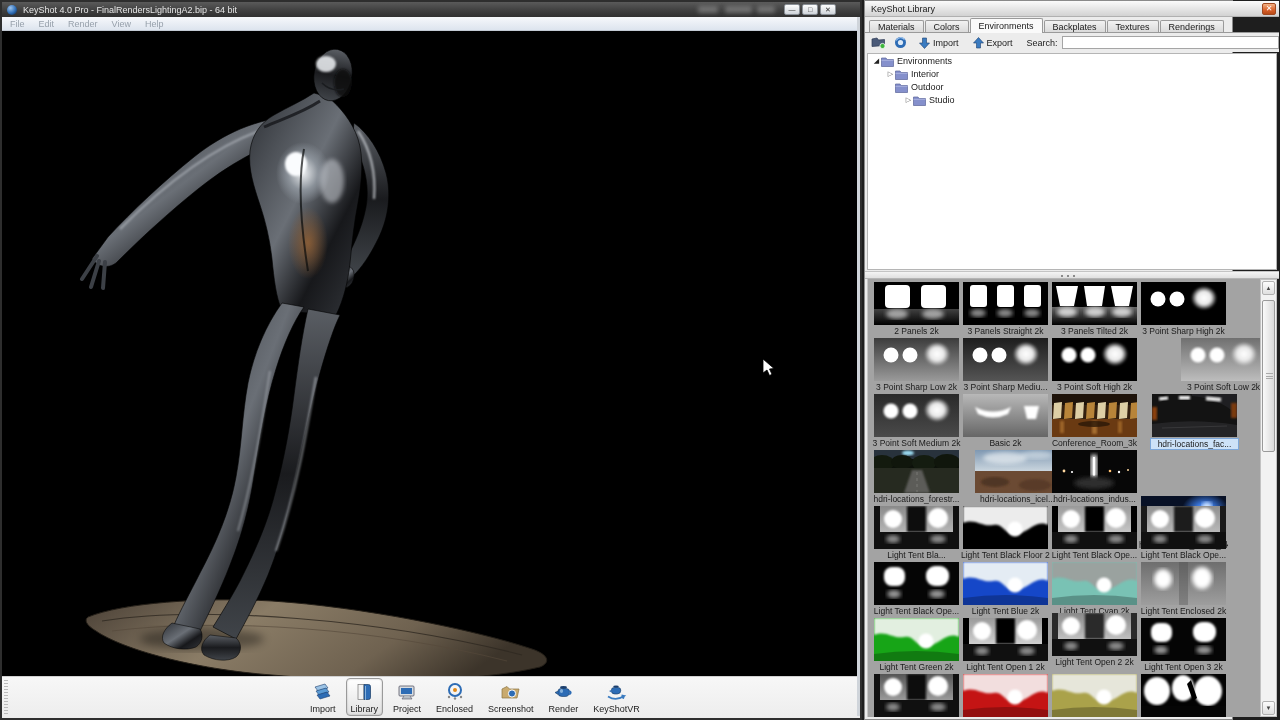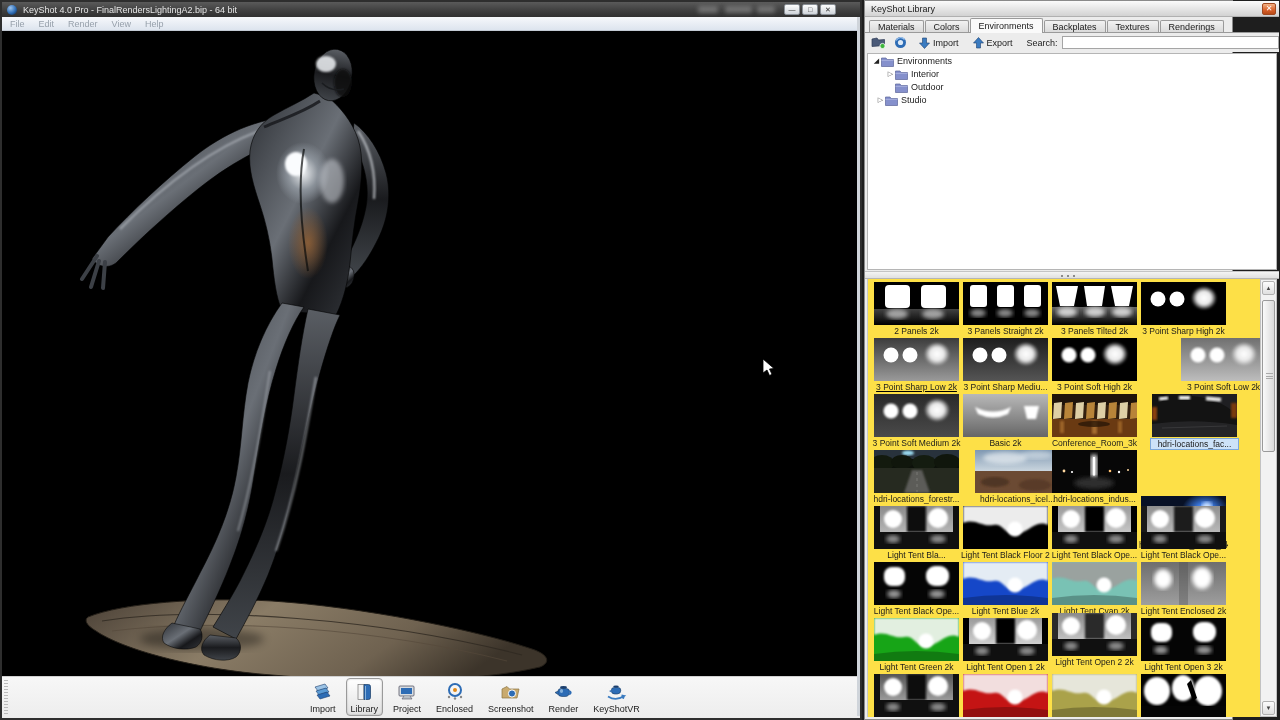--- a/index.html
+++ b/index.html
@@ -75,21 +75,21 @@
   .tree-expander { width:9px; font-size:7px; color:#555; text-align:center; }
   .tree-expander.expanded { color:#222; }
   .tree-label { font-size:9px; color:#1a1a1a; margin-left:3px; }
 
   #lib-splitter { position:absolute; left:0; top:270px; width:414px; height:8px;
                   background:linear-gradient(#f4f4f4,#e0e0e0); border-top:1px solid #c4c4c4;
                   border-bottom:1px solid #b5b5b5; }
   #splitter-dots { position:absolute; left:196px; top:3px; display:flex; gap:4px; }
   .sdot { width:2px; height:2px; background:#8a8a8a; }
 
-  #lib-grid { position:absolute; left:2px; top:278px; width:393px; height:438px; background:#fde047;
+  #lib-grid { position:absolute; left:2px; top:278px; width:393px; height:438px; background:#a3a3a3;
               border-left:1px solid #c8c8c8; overflow:hidden; }
   .cell { position:absolute; width:89px; }
   .thumb { width:85px; height:43px; margin-left:2px; background:#000; overflow:hidden; }
   .cell-label { width:89px; text-align:center; font-size:8.5px; color:#1a1a1a; margin-top:1px;
                 white-space:nowrap; overflow:hidden; }
   .cell-label.selected { background:#cde2f8; border:1px solid #7da7d9; }
 
   #lib-scrollbar { position:absolute; left:395px; top:278px; width:17px; height:438px;
                    background:#f2f2f2; border:1px solid #c2c2c2; }
   .sb-btn { position:absolute; left:1px; width:13px; height:14px; background:linear-gradient(#fcfcfc,#dfdfdf);
@@ -379,21 +379,21 @@
         <div class="tree-row" style="padding-left: 18px;">
           <span class="tree-expander"></span>
           <span style="display: flex;">
             <svg width="13" height="11" viewBox="0 0 13 11">
               <path d="M0.5,2 h4.5 l1.2,1.6 h6.3 v6.9 h-12 Z" fill="#8590cc" stroke="#5a6499" stroke-width="0.7"></path>
               <path d="M0.5,4.4 h12" stroke="#aab2e0" stroke-width="0.9"></path>
             </svg>
           </span>
           <span class="tree-label">Outdoor</span>
         </div>
-        <div class="tree-row" style="padding-left: 8px;">
+        <div class="tree-row" style="padding-left: 36px;">
           <span class="tree-expander">▷</span>
           <span style="display: flex;">
             <svg width="13" height="11" viewBox="0 0 13 11">
               <path d="M0.5,2 h4.5 l1.2,1.6 h6.3 v6.9 h-12 Z" fill="#8590cc" stroke="#5a6499" stroke-width="0.7"></path>
               <path d="M0.5,4.4 h12" stroke="#aab2e0" stroke-width="0.9"></path>
             </svg>
           </span>
           <span class="tree-label">Studio</span>
         </div>
       </div>
@@ -451,21 +451,21 @@
                   <stop offset="100%" stop-color="#000000"></stop>
                 </linearGradient>
               </defs>
               <rect width="85" height="43" fill="url(#vg1)"></rect>
               <circle cx="17" cy="17" r="7.5" fill="#fff"></circle>
               <circle cx="36" cy="17" r="7.5" fill="#fff"></circle>
               <ellipse cx="63" cy="16" rx="13" ry="12" fill="url(#g-blob)" filter="url(#f-b1)"></ellipse>
             </svg></div>
           <div class="cell-label">3 Point Sharp High 2k</div>
         </div>
-        <div class="cell" style="left: 4px; top: 59px; text-decoration: underline;">
+        <div class="cell" style="left: 4px; top: 59px;">
           <div class="thumb"><svg width="85" height="43" viewBox="0 0 85 43">
               <defs>
                 <linearGradient id="vg2" x1="0" y1="0" x2="0" y2="1">
                   <stop offset="0%" stop-color="#3c3c3c"></stop>
                   <stop offset="100%" stop-color="#9a9a9a"></stop>
                 </linearGradient>
               </defs>
               <rect width="85" height="43" fill="url(#vg2)"></rect>
               <circle cx="17" cy="17" r="7.5" fill="#fff"></circle>
               <circle cx="36" cy="17" r="7.5" fill="#fff"></circle>

